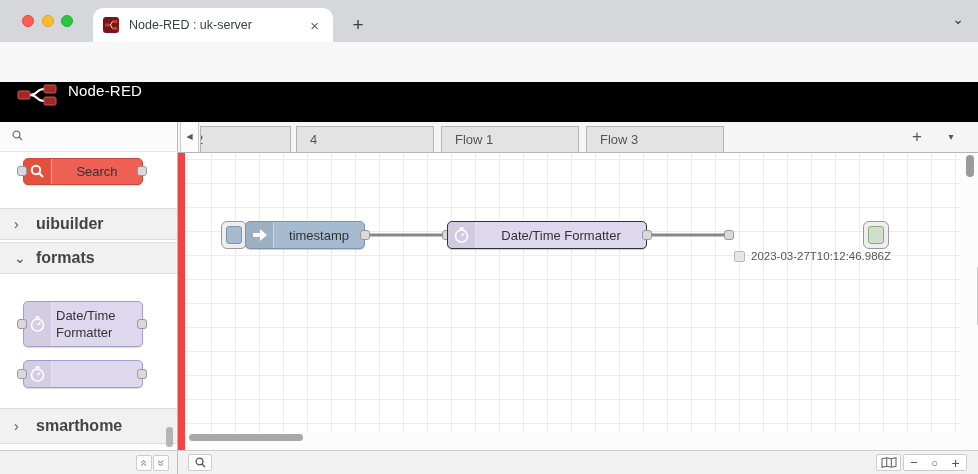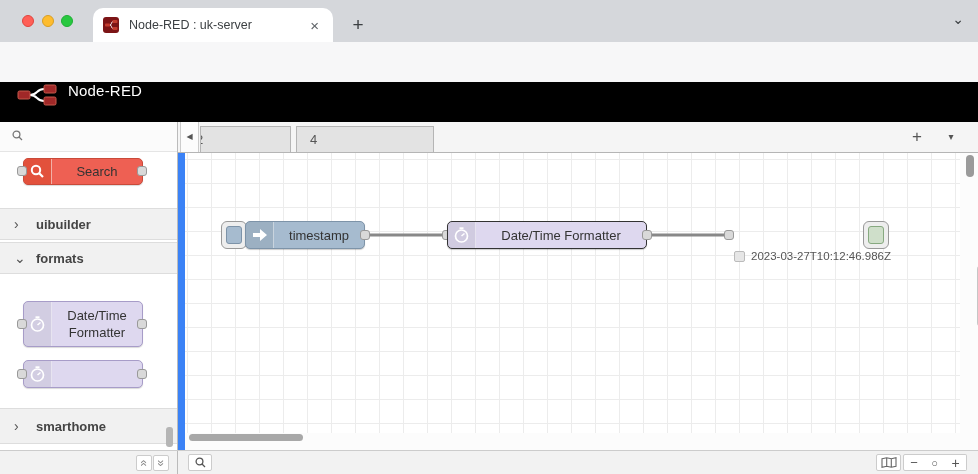--- a/index.html
+++ b/index.html
@@ -1,18 +1,18 @@
 <!DOCTYPE html>
 <html><head>
 <meta charset="utf-8">
 <style>
   *{margin:0;padding:0;box-sizing:border-box}
   html,body{width:978px;height:474px}
   body{font-family:"Liberation Sans",sans-serif;-webkit-font-smoothing:antialiased;background:#fff}
-  .screen{position:relative;width:978px;height:474px;overflow:hidden;background:#3b82f6}
+  .screen{position:relative;width:978px;height:474px;overflow:hidden;background:#ef4444}
   .abs{position:absolute}
 
   
   .tabstrip{position:absolute;left:0;top:0;width:978px;height:42px;background:#d5d7db}
   .light{position:absolute;top:15px;width:12px;height:12px;border-radius:50%}
   .l-red{left:22px;background:#ff5f57;border:1px solid #e0443e}
   .l-yellow{left:42px;background:#febc2e;border:1px solid #d89e24}
   .l-green{left:61px;background:#28c840;border:1px solid #1faf35}
   .btab{position:absolute;left:93px;top:8px;width:240px;height:34px;background:#fff;border-radius:10px 10px 0 0;display:flex;align-items:center;padding:0 10px}
   .btab-title{font-size:12.5px;color:#3c4043;margin-left:10px;flex:1;white-space:nowrap;overflow:hidden}
@@ -44,24 +44,24 @@
   .hamburger{position:absolute;left:936px;top:92px;width:26px;height:17px;display:flex;flex-direction:column;justify-content:space-between}
   .hamburger i{display:block;height:3px;background:#d8d8d8;border-radius:1px}
 
   
   .palette{position:absolute;left:0;top:122px;width:178px;height:328px;background:#fff;border-right:1px solid #bbb;overflow:hidden}
   .filterbox{position:absolute;left:0;top:0;width:178px;height:30px;background:#fbfbfb;border-bottom:1px solid #e5e5e5}
   .filter-input{position:absolute;left:6px;top:4px;width:164px;height:22px;border:1px solid #ccc;border-radius:2px;background:#fff;font-size:12px;color:#444;padding:0 6px 0 24px;outline:none;font-family:"Liberation Sans",sans-serif}
   .filter-mag{position:absolute;left:12px;top:8px}
   .pcat{position:absolute;left:0;width:178px;background:#f1f1f1;border-top:1px solid #ddd;border-bottom:1px solid #ddd;display:flex;align-items:center}
   .pcat-chev{width:14px;margin-left:14px;color:#555;font-size:14px}
-  .pcat-label{font-size:13px;font-weight:bold;color:#444;margin-left:8px}
+  .pcat-label{font-size:16px;font-weight:bold;color:#444;margin-left:8px}
   .pnode{position:absolute;border-radius:5px;border:1px solid;display:flex;font-size:13px;color:#333;box-shadow:0 1px 1px rgba(0,0,0,.15)}
   .pnode .icn{width:28px;display:flex;align-items:center;justify-content:center;border-right:1px solid rgba(255,255,255,.45);background:rgba(0,0,0,.06);border-radius:4px 0 0 4px}
-  .pnode .lbl{flex:1;display:flex;align-items:center;justify-content:center;text-align:center;line-height:17px;padding:0 10px}
+  .pnode .lbl{flex:1;display:flex;align-items:center;justify-content:center;text-align:left;line-height:17px;padding:0 4px}
   .n-search{background:#ee6053;border-color:#c94a39}
   .n-search .icn{background:#e2513c;border-right:1px solid rgba(255,255,255,.55)}
   .n-format{background:#ded8ef;border-color:#a79cc8}
   .n-format .icn{background:rgba(0,0,0,.05)}
   .port{position:absolute;width:10px;height:10px;background:#d9d9d9;border:1px solid #999;border-radius:3px}
   .pal-scroll{position:absolute;left:166px;top:305px;width:7px;height:20px;background:#b5b5b5;border-radius:3px}
 
   
   .tabbar{position:absolute;left:178px;top:122px;width:800px;height:31px;background:#f5f5f5;border-bottom:1px solid #b5b5b5}
   .tb-scroll{position:absolute;left:2px;top:0;width:19px;height:30px;background:#fcfcfc;border-left:1px solid #ccc;border-right:1px solid #ccc;text-align:center;line-height:30px;font-size:8px;color:#555}
@@ -275,20 +275,26 @@
   </div>
 
   <div class="tabbar">
     <div class="tb-scroll">◀</div>
     <div class="wtab clipped" style="left:22px;width:91px">
       <span class="tlbl">2</span>
     </div>
     <div class="wtab" style="left:118px;width:138px">
       <span class="tlbl">4</span>
     </div>
+    <div class="wtab" style="left:263px;width:138px">
+      <span class="tlbl">Flow 1</span>
+    </div>
+    <div class="wtab" style="left:408px;width:138px">
+      <span class="tlbl">Flow 3</span>
+    </div>
     <div class="tb-btn" style="left:725px;width:28px;line-height:30px;font-size:17px">+</div>
     <div class="tb-btn" style="left:762px;width:22px;line-height:29px;font-size:10px">▾</div>
   </div>
 
   <div class="canvas">
     <div class="cv-mask-r"></div>
     <div class="cv-mask-b"></div>
 
     <svg class="abs" style="left:0;top:0" width="800" height="297">
       <path d="M180,82 L262,82" stroke="#888" stroke-width="3" fill="none"></path>

